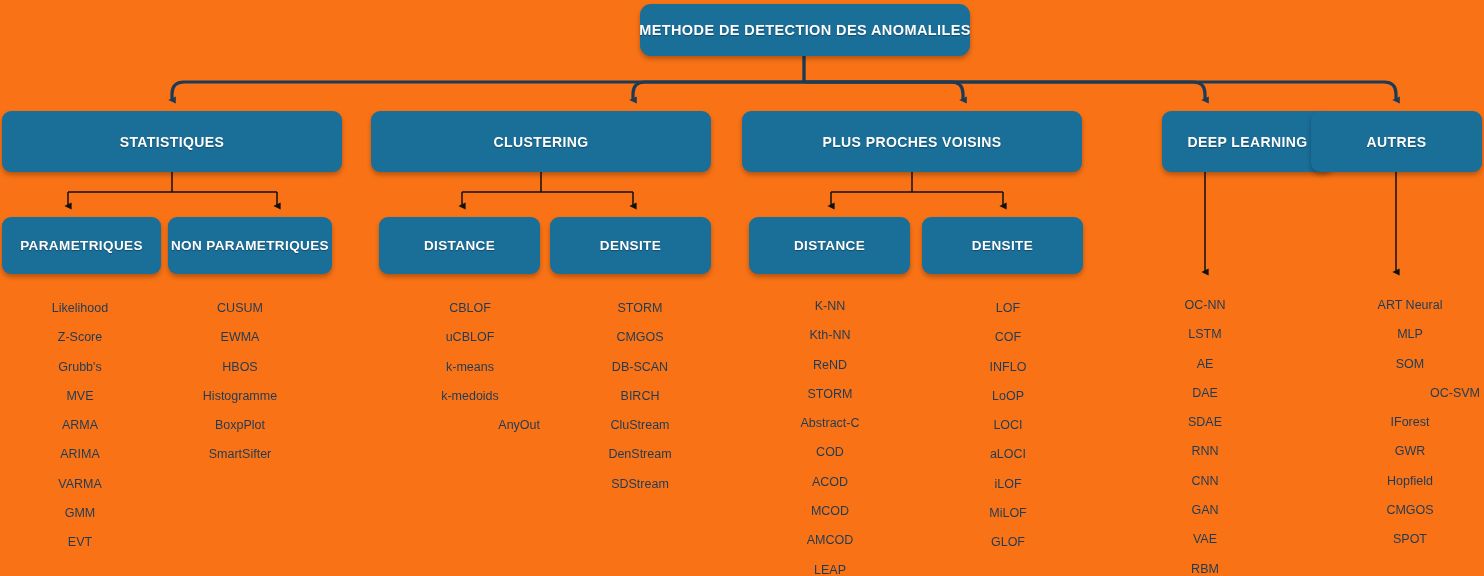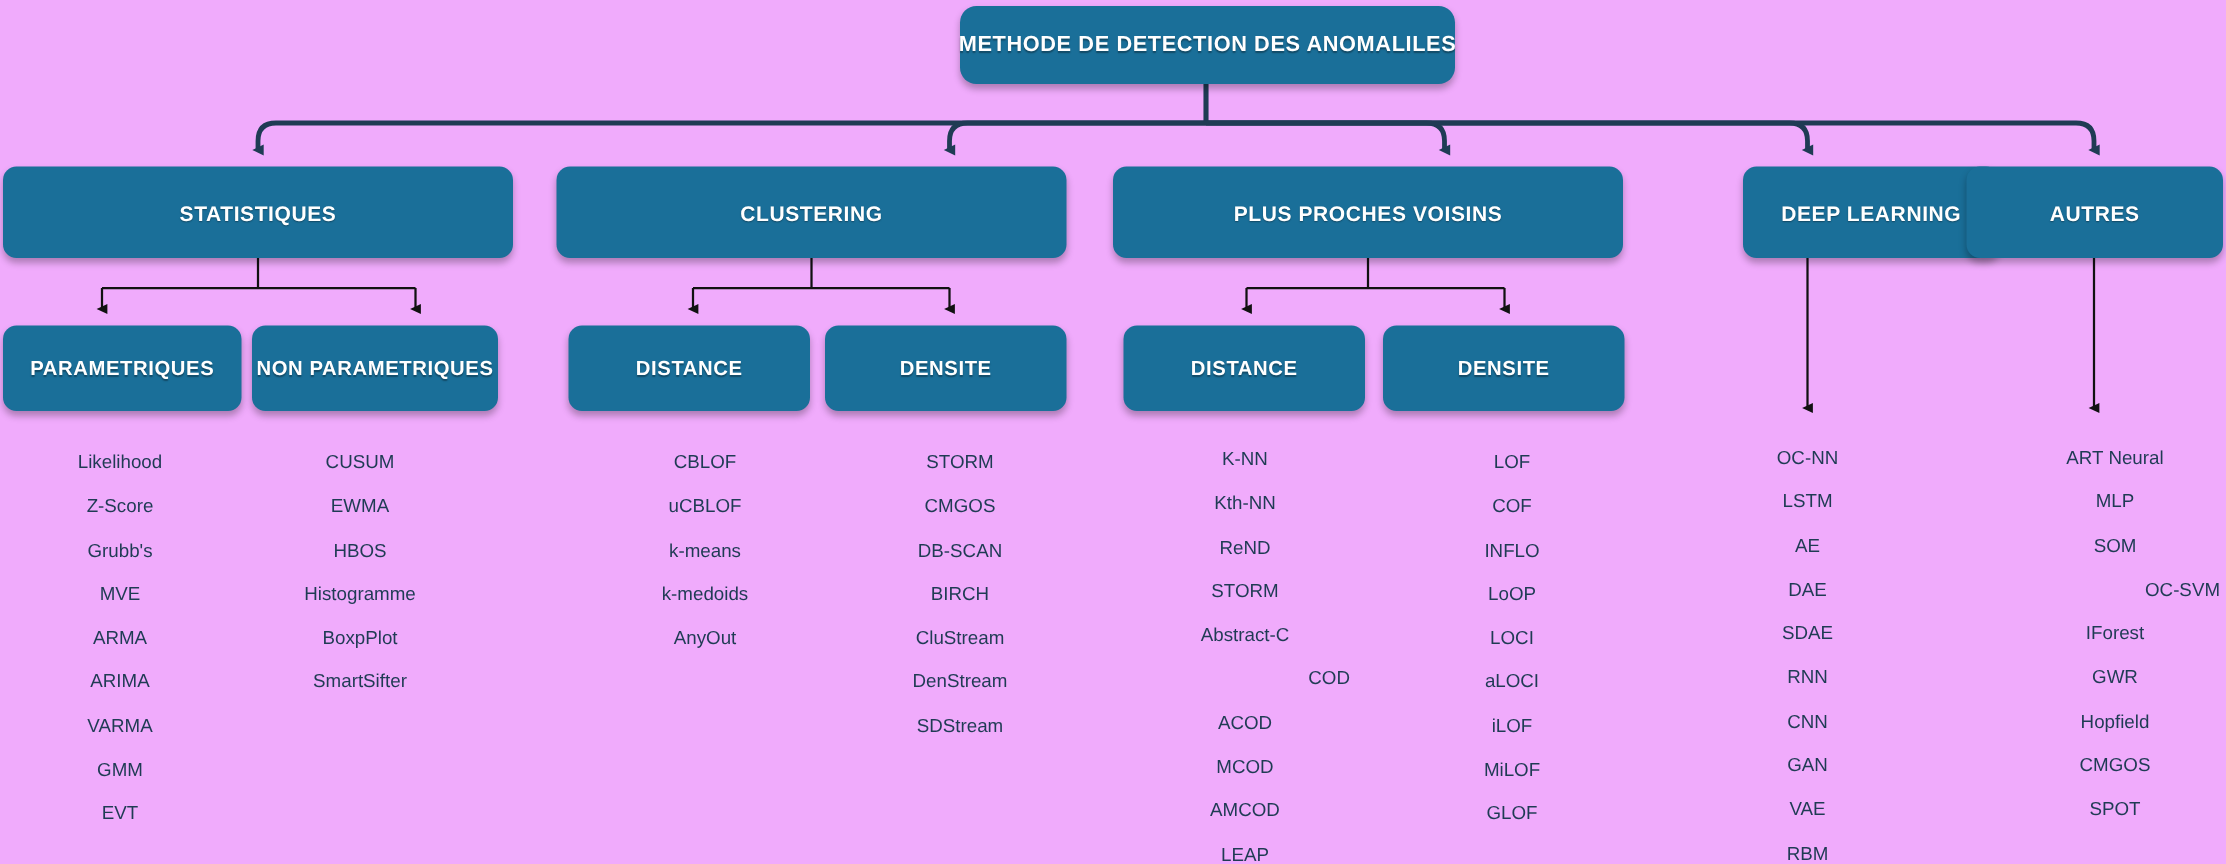--- a/index.html
+++ b/index.html
@@ -50,21 +50,21 @@
   .leaf-col .leaf {
     color: #1f3b54;
     font-size: 12.5px;
     line-height: 29.3px;
     white-space: nowrap;
   }
 </style>
 </head>
 <body>
 
-<div id="stage" style="background: #f0abfc;">
+<div id="stage" style="background: #f97316;">
 
   <svg id="connectors" viewBox="0 0 1484 576" width="1484" height="576">
     <defs>
       <marker id="arrowDark" markerWidth="9" markerHeight="9" refX="4.2" refY="4.4" orient="auto" markerUnits="userSpaceOnUse">
         <path d="M0.6,0.6 L7.8,0.6 L4.2,8.2 Z" fill="#1f3b54"></path>
       </marker>
       <marker id="arrowBlack" markerWidth="9" markerHeight="9" refX="4.2" refY="4.4" orient="auto" markerUnits="userSpaceOnUse">
         <path d="M0.8,0.8 L7.6,0.8 L4.2,8.0 Z" fill="#111111"></path>
       </marker>
     </defs>
@@ -167,38 +167,38 @@
       <div class="leaf" style="color: rgb(31, 59, 84);">HBOS</div>
       <div class="leaf" style="color: rgb(31, 59, 84);">Histogramme</div>
       <div class="leaf" style="color: rgb(31, 59, 84);">BoxpPlot</div>
       <div class="leaf" style="color: rgb(31, 59, 84);">SmartSifter</div>
     </div>
   <div class="leaf-col" style="left:400px; top:294px; width:140px;">
       <div class="leaf" style="color: rgb(31, 59, 84);">CBLOF</div>
       <div class="leaf" style="color: rgb(31, 59, 84);">uCBLOF</div>
       <div class="leaf" style="color: rgb(31, 59, 84);">k-means</div>
       <div class="leaf" style="color: rgb(31, 59, 84);">k-medoids</div>
-      <div class="leaf" style="color: rgb(31, 59, 84);">AnyOut</div>
+      <div class="leaf" style="color: rgb(31, 59, 84); text-align: right;">AnyOut</div>
     </div>
   <div class="leaf-col" style="left:570px; top:294px; width:140px;">
       <div class="leaf" style="color: rgb(31, 59, 84);">STORM</div>
       <div class="leaf" style="color: rgb(31, 59, 84);">CMGOS</div>
       <div class="leaf" style="color: rgb(31, 59, 84);">DB-SCAN</div>
       <div class="leaf" style="color: rgb(31, 59, 84);">BIRCH</div>
       <div class="leaf" style="color: rgb(31, 59, 84);">CluStream</div>
       <div class="leaf" style="color: rgb(31, 59, 84);">DenStream</div>
       <div class="leaf" style="color: rgb(31, 59, 84);">SDStream</div>
     </div>
   <div class="leaf-col" style="left:760px; top:292px; width:140px;">
       <div class="leaf" style="color: rgb(31, 59, 84);">K-NN</div>
       <div class="leaf" style="color: rgb(31, 59, 84);">Kth-NN</div>
       <div class="leaf" style="color: rgb(31, 59, 84);">ReND</div>
       <div class="leaf" style="color: rgb(31, 59, 84);">STORM</div>
       <div class="leaf" style="color: rgb(31, 59, 84);">Abstract-C</div>
-      <div class="leaf" style="color: rgb(31, 59, 84); text-align: right;">COD</div>
+      <div class="leaf" style="color: rgb(31, 59, 84);">COD</div>
       <div class="leaf" style="color: rgb(31, 59, 84);">ACOD</div>
       <div class="leaf" style="color: rgb(31, 59, 84);">MCOD</div>
       <div class="leaf" style="color: rgb(31, 59, 84);">AMCOD</div>
       <div class="leaf" style="color: rgb(31, 59, 84);">LEAP</div>
     </div>
   <div class="leaf-col" style="left:938px; top:294px; width:140px;">
       <div class="leaf" style="color: rgb(31, 59, 84);">LOF</div>
       <div class="leaf" style="color: rgb(31, 59, 84);">COF</div>
       <div class="leaf" style="color: rgb(31, 59, 84);">INFLO</div>
       <div class="leaf" style="color: rgb(31, 59, 84);">LoOP</div>

